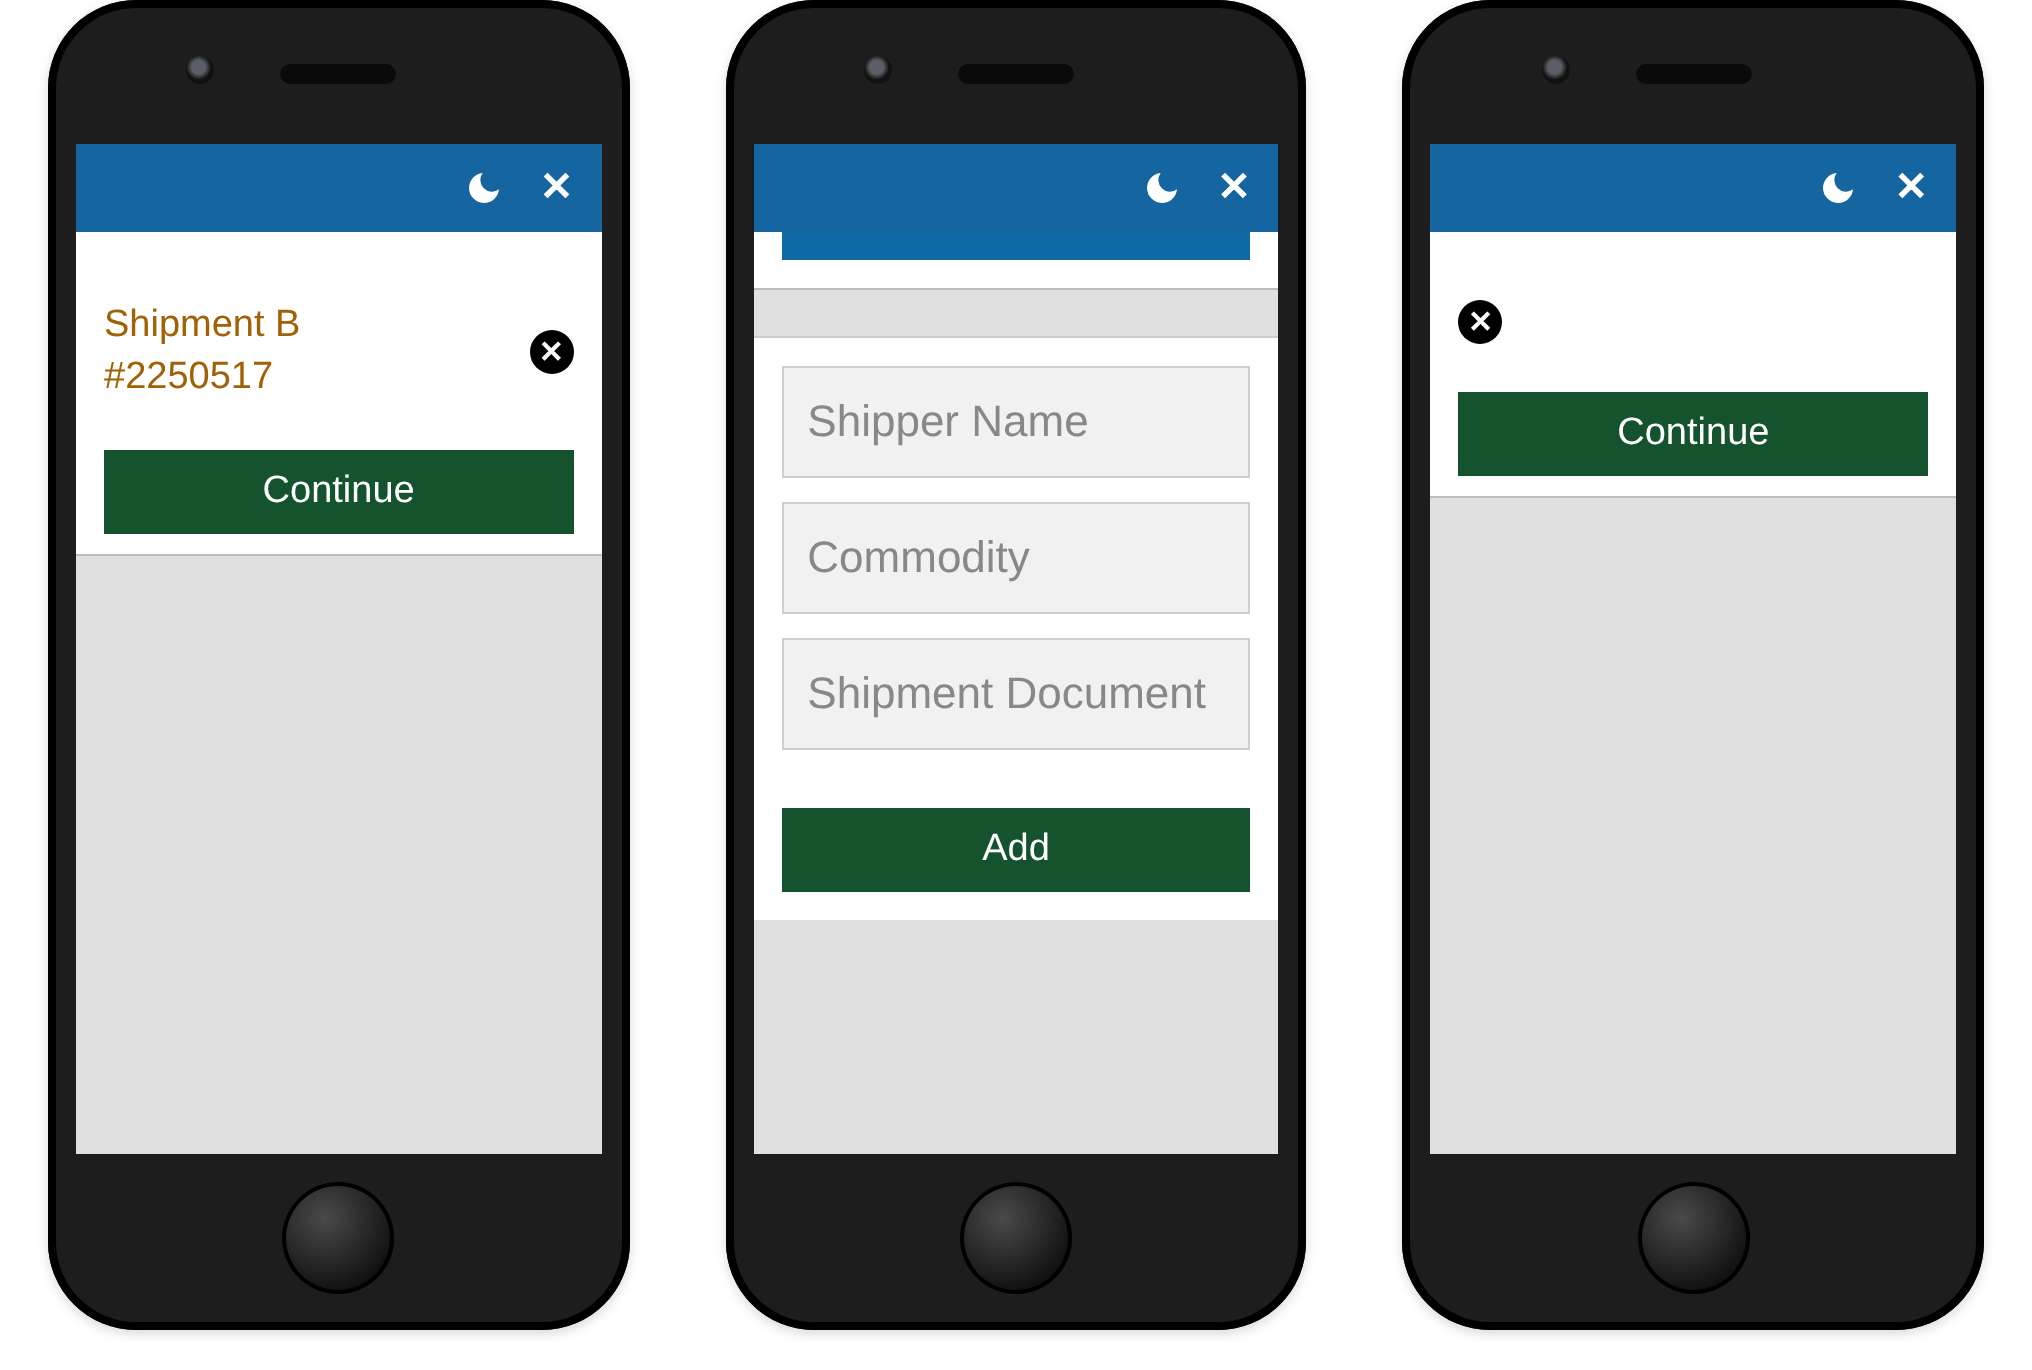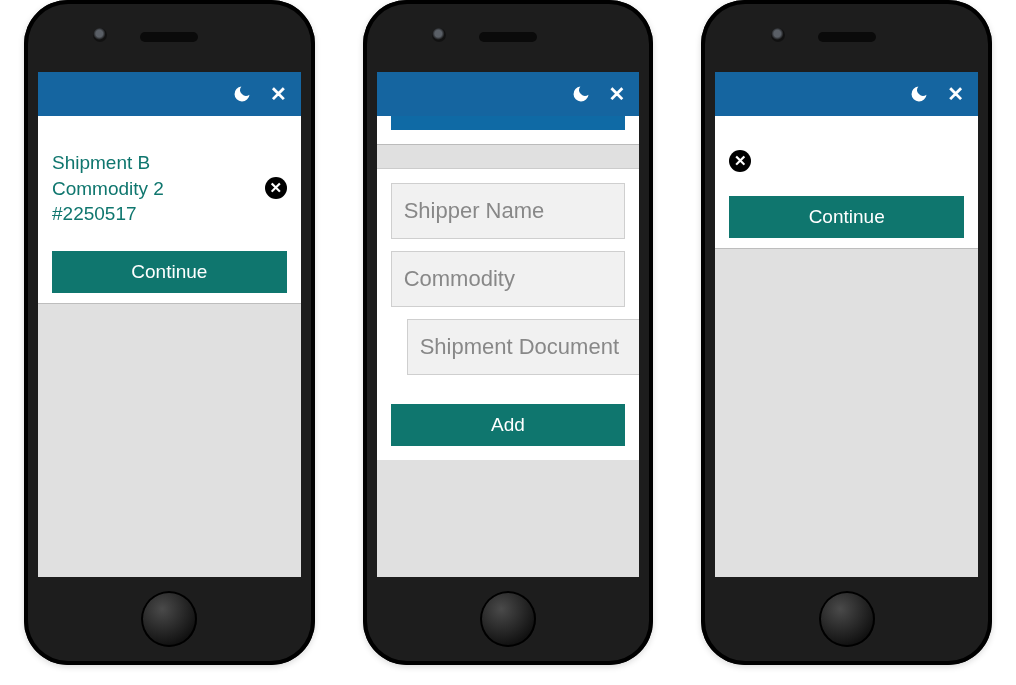--- a/index.html
+++ b/index.html
@@ -87,21 +87,21 @@
     border-bottom: 1px solid #bdbdbd;
   }
   .row-item {
     display: flex;
     align-items: center;
     justify-content: space-between;
     padding: 20px 0 14px 0;
   }
   .row-item .text {
     font-size: 19px;
-    color: #0f766e;
+    color: #a16207;
     line-height: 1.35;
   }
   .delete-icon {
     width: 22px; height: 22px;
     border-radius: 50%;
     background: #000;
     color: #fff;
     display: flex;
     align-items: center;
     justify-content: center;
@@ -113,21 +113,21 @@
     display: block;
     width: 100%;
     text-align: center;
     padding: 10px 0;
     font-size: 19px;
     color: #fff;
     border: none;
     cursor: pointer;
     margin-top: 10px;
   }
-  .btn-primary { background: #0f766e; }
+  .btn-primary { background: #14532d; }
   .btn-secondary { background: #5aa9dd; }
   .input {
     width: 100%;
     background: #f1f1f1;
     border: 1px solid #cfcfcf;
     padding: 14px 12px;
     font-size: 22px;
     color: #15803d;
     margin-bottom: 12px;
   }
@@ -160,21 +160,20 @@
           <svg viewBox="0 0 24 24">
               <path fill="#fff" d="M21 12.8A9 9 0 1 1 11.2 3a7 7 0 0 0 9.8 9.8z"></path>
             </svg>
         </span>
         <span class="close-icon">✕</span>
       </div>
       <div class="panel-white">
         <div class="row-item">
           <div class="text">
             <div>Shipment B</div>
-            <div>Commodity 2</div>
             <div>#2250517</div>
           </div>
           <div class="delete-icon">✕</div>
         </div>
         <button class="btn btn-primary">Continue</button>
       </div>
     </div>
     <div class="home-btn"></div>
   </div>
 
@@ -189,21 +188,21 @@
         </span>
         <span class="close-icon">✕</span>
       </div>
       <div class="screen2-top">
         <div class="btn-stub"></div>
       </div>
       <div style="height:24px;background:#e0e0e0;border-bottom:1px solid #ccc"></div>
       <div class="form-area">
         <input class="input" placeholder="Shipper Name" style="">
         <input class="input" placeholder="Commodity" style="">
-        <input class="input" style="text-overflow: clip; margin-left: 16px;" placeholder="Shipment Document">
+        <input class="input" style="text-overflow: clip;" placeholder="Shipment Document">
         <button class="btn btn-primary" style="margin-top:17px">Add</button>
       </div>
     </div>
     <div class="home-btn"></div>
   </div>
 
   <div class="phone">
     <div class="camera"></div>
     <div class="screen">
       <div class="header">

